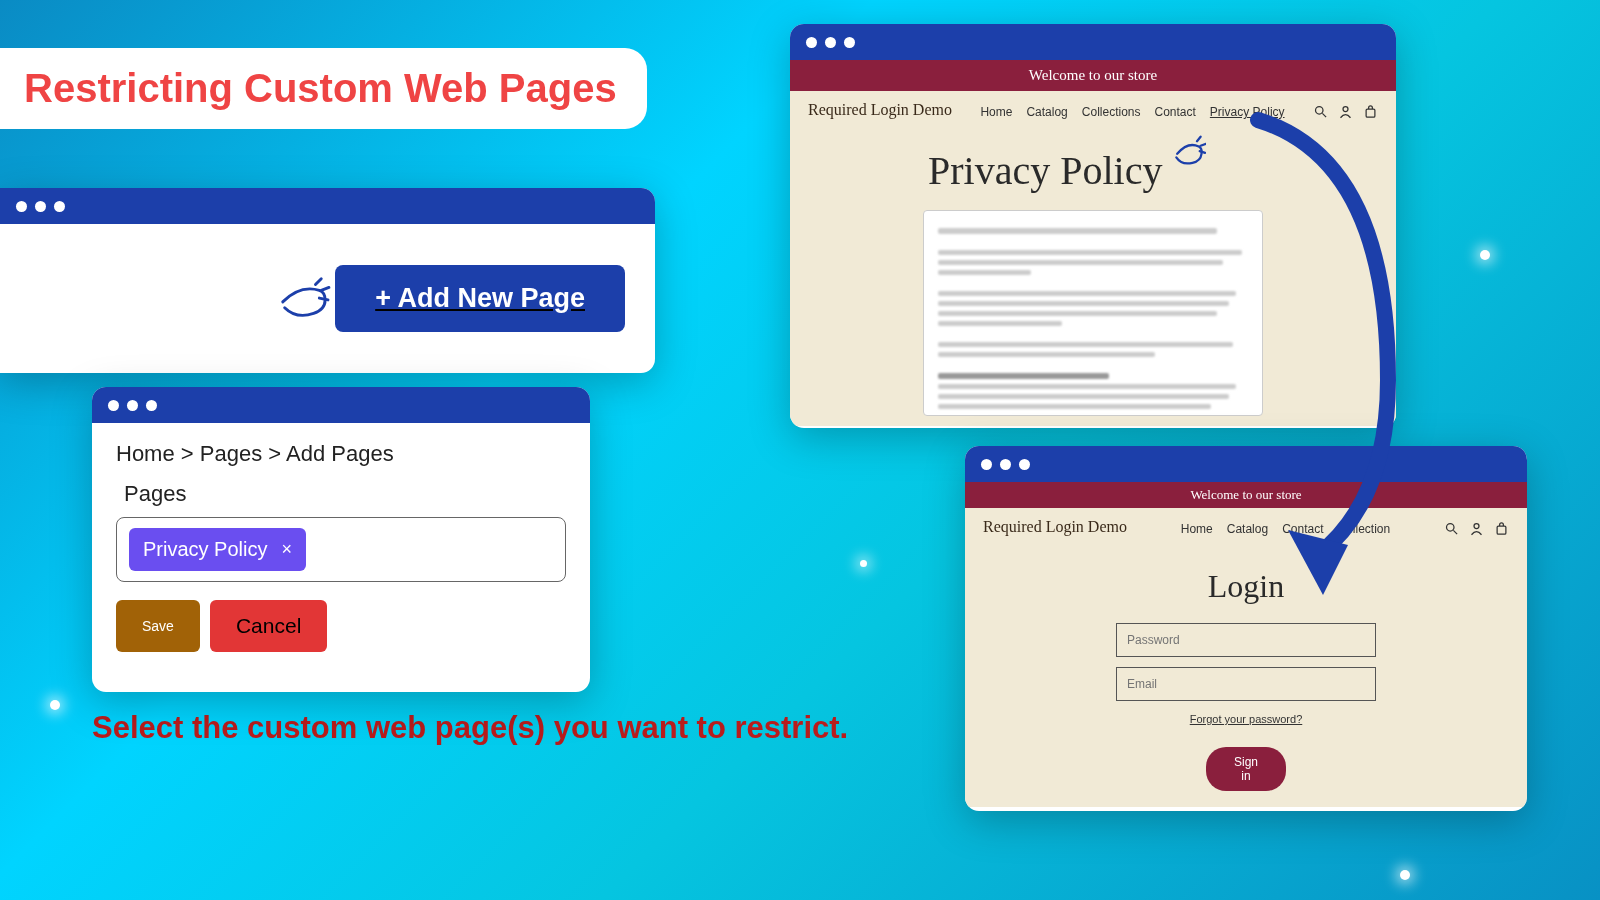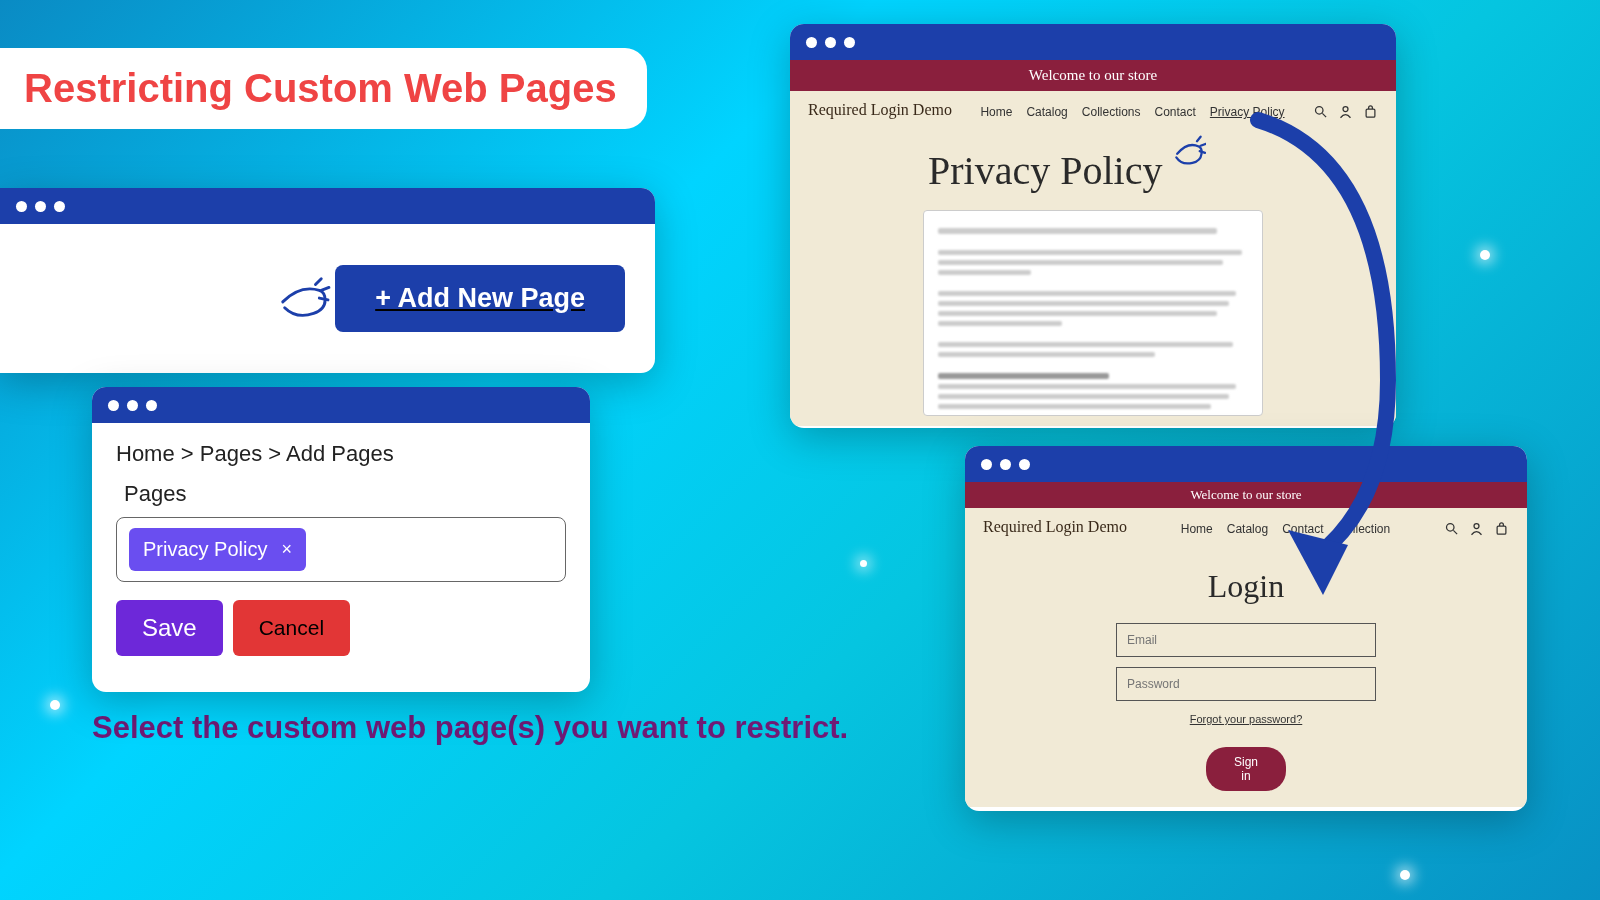--- a/index.html
+++ b/index.html
@@ -21,21 +21,21 @@
     font-size: 40px;
     font-weight: 800;
     color: #ef4444;
   }
   .caption {
     position: absolute;
     top: 710px;
     left: 92px;
     font-size: 31px;
     font-weight: 800;
-    color: #701a75;
+    color: #b91c1c;
   }
   
   .win {
     position: absolute;
     background: #fff;
     border-radius: 14px;
     overflow: hidden;
     box-shadow: 0 10px 40px rgba(0,0,0,0.25);
   }
   .win-bar {
@@ -81,21 +81,21 @@
     color: #fff;
     padding: 10px 14px;
     border-radius: 6px;
     font-size: 20px;
     display: flex;
     align-items: center;
     gap: 14px;
   }
   .tag-x { font-size: 18px; cursor: pointer; }
   .btn-row { display: flex; gap: 10px; margin-top: 18px; }
-  .save-btn { background: #6d28d9; color: #fff; border:none; border-radius:6px; padding: 14px 26px; font-size: 24px; cursor:pointer; }
+  .save-btn { background: #a16207; color: #fff; border:none; border-radius:6px; padding: 14px 26px; font-size: 14px; cursor:pointer; }
   .cancel-btn { background: #e23636; color: #000000; border:none; border-radius:6px; padding: 14px 26px; font-size: 21px; cursor:pointer; }
   
   .win3 { top: 24px; left: 790px; width: 606px; height: 404px; }
   .store-bar { background: #8a1f3d; color: #fff; text-align:center; font-size: 15px; padding: 7px 0; font-family: Georgia, serif; }
   .store-body { background: #f1ead6; height: calc(100% - 36px - 33px); display:flex; flex-direction:column; padding: 0 18px 10px; }
   .store-nav { display:flex; align-items:flex-end; font-size: 12px; color:#333; gap: 14px; padding: 10px 0 6px; }
   .store-nav .brand { font-family: Georgia, serif; font-size: 16px; color:#3a2a1a; margin-right: auto; flex-shrink:0;}
   .store-nav a { color:#333; text-decoration:none; }
   .store-nav a.active { text-decoration: underline; }
   .nav-icons { margin-left:auto; display:flex; gap:10px; }
@@ -264,22 +264,22 @@
               <path d="M4 22 q8 -10 16 0" fill="none" stroke="#333" stroke-width="2"></path>
             </svg></span>
         <span class="nav-ico"><svg viewBox="0 0 24 24" width="15" height="15">
               <rect x="5" y="8" width="14" height="13" rx="2" fill="none" stroke="#333" stroke-width="2"></rect>
               <path d="M9 8 v-2 a3 3 0 0 1 6 0 v2" fill="none" stroke="#333" stroke-width="2"></path>
             </svg></span>
       </div>
     </div>
     <div class="login-title">Login</div>
     <div class="login-form">
+      <input class="login-input" type="password" placeholder="Password" style="">
       <input class="login-input" placeholder="Email" style="">
-      <input class="login-input" type="password" placeholder="Password" style="">
       <a class="forgot">Forgot your password?</a>
       <button class="signin">Sign in</button>
 
     </div>
   </div>
 </div>
 
 <div class="arrow-wrap">
   <svg viewBox="0 0 180 520" width="180" height="520">
     <path d="M 10 20 Q 140 60 140 280 Q 140 400 70 455" fill="none" stroke="#1c3faa" stroke-width="16" stroke-linecap="round"></path>

